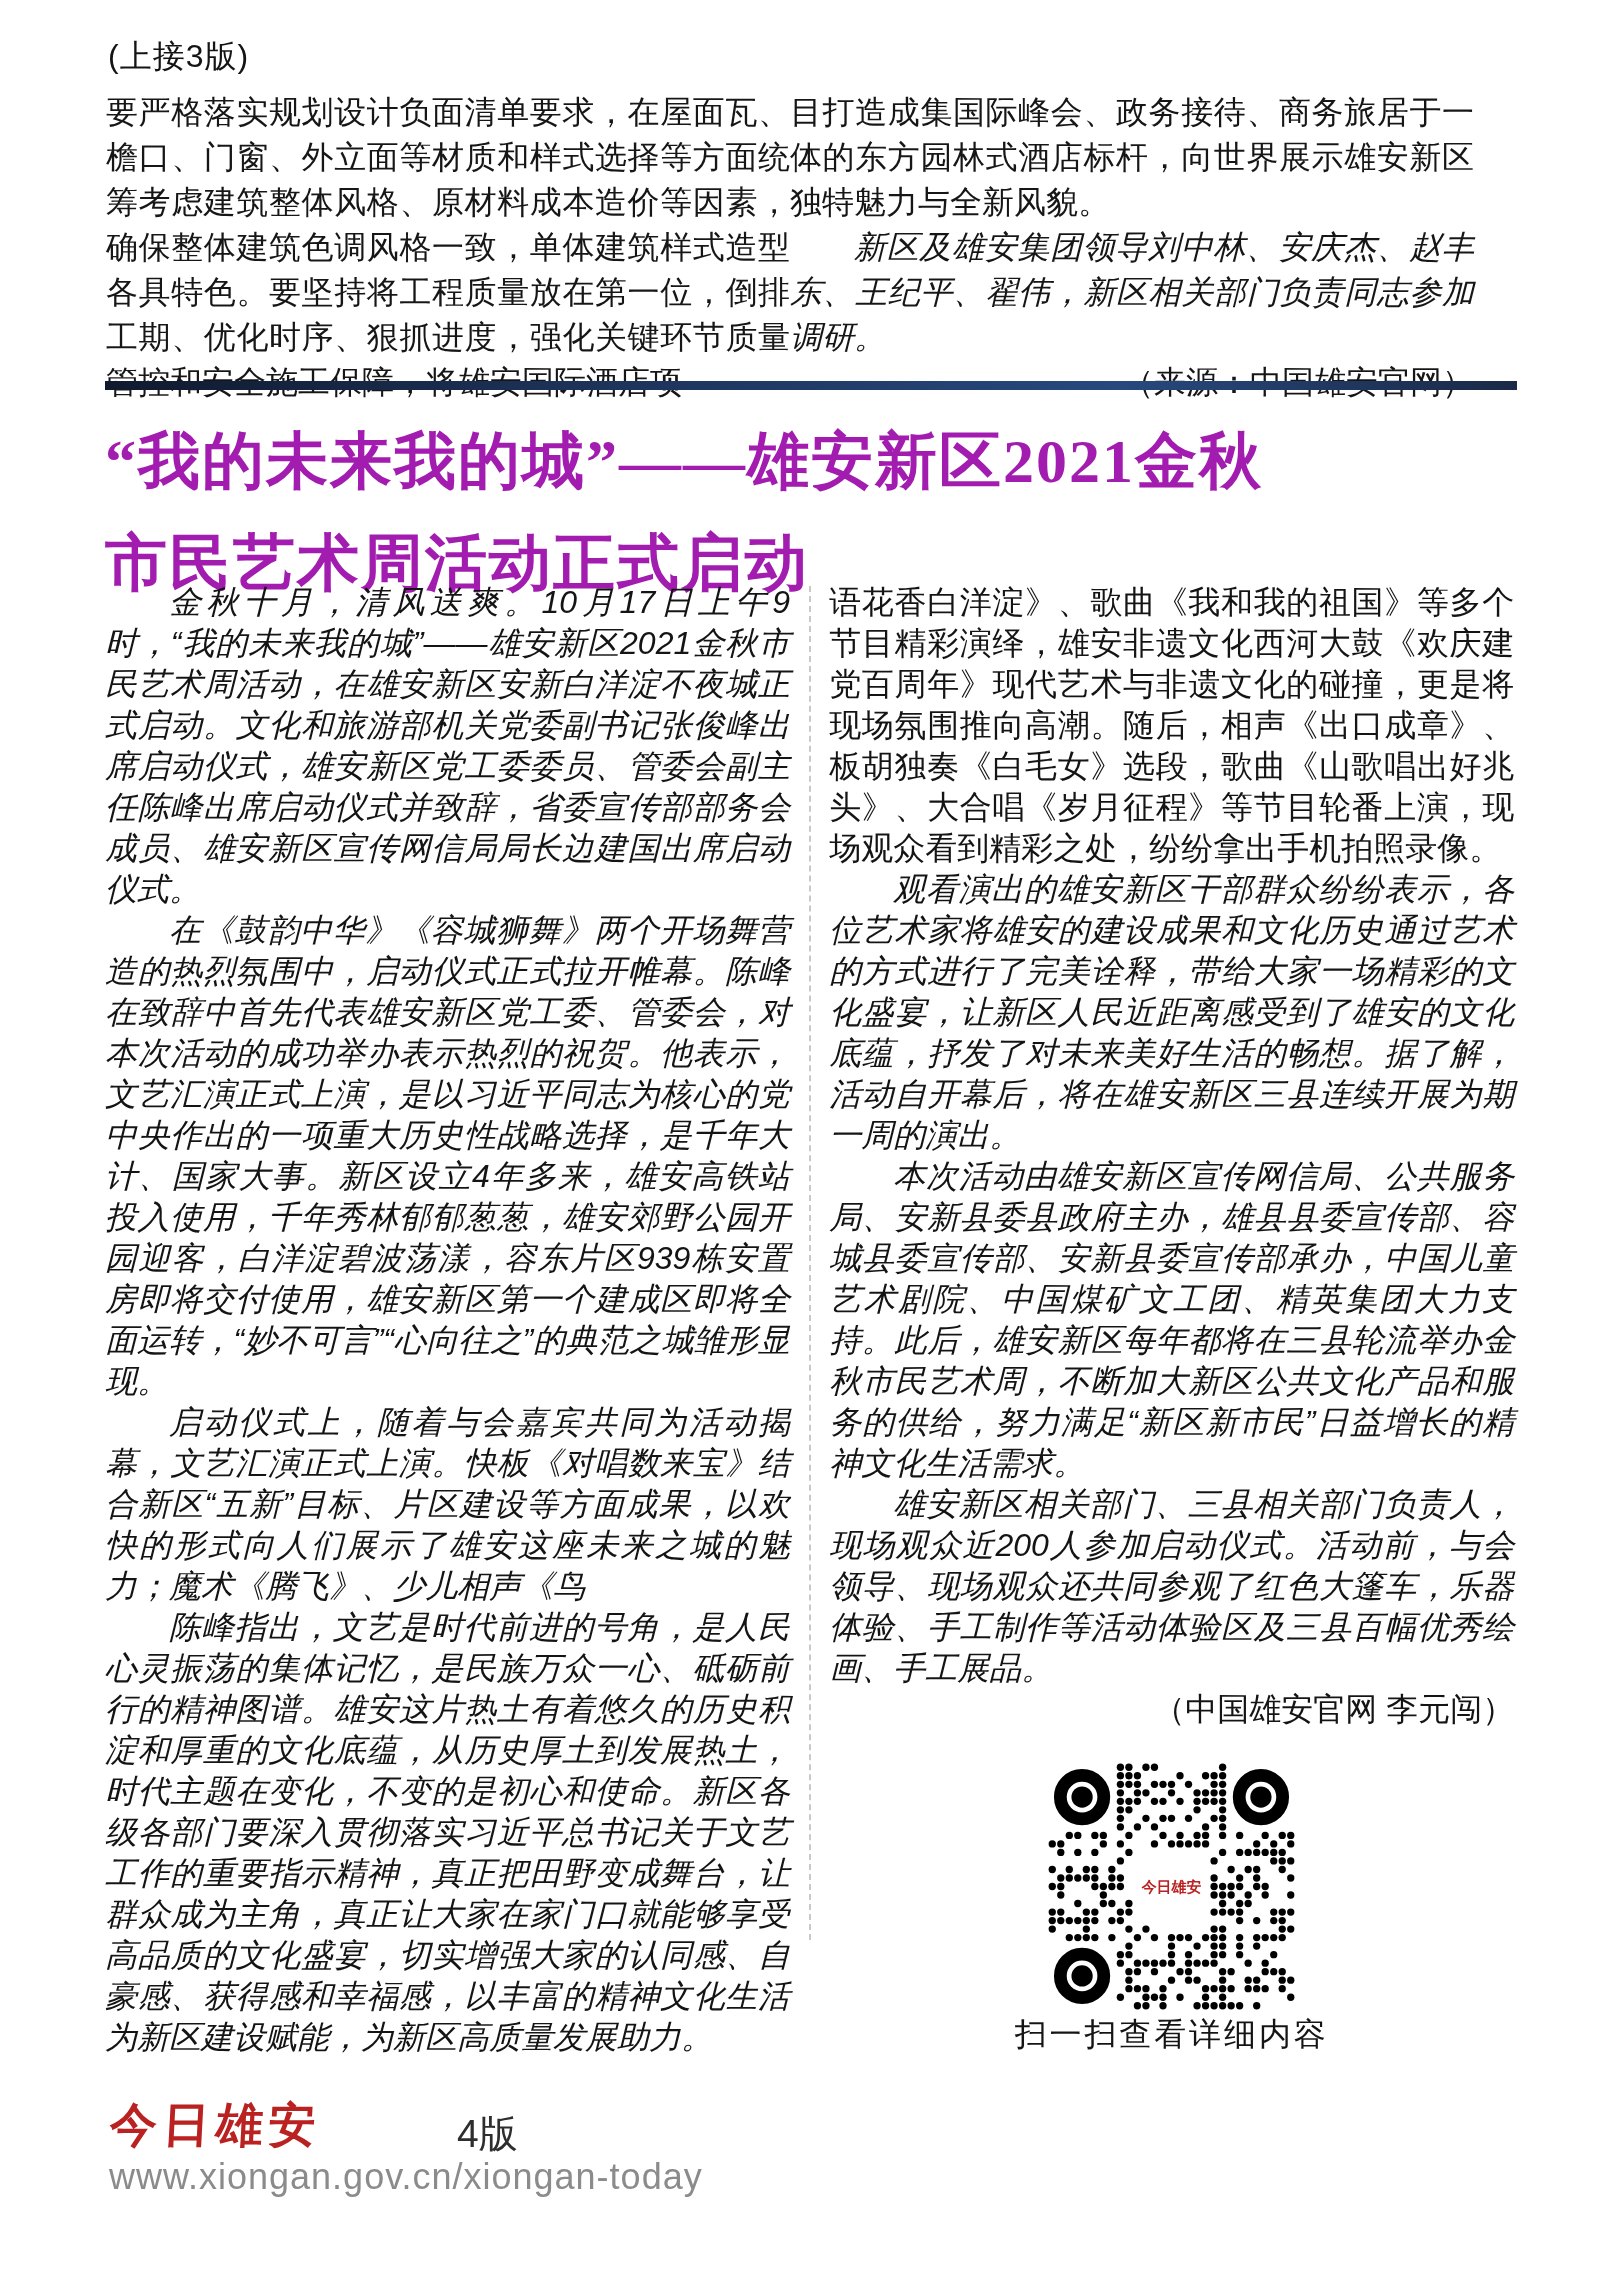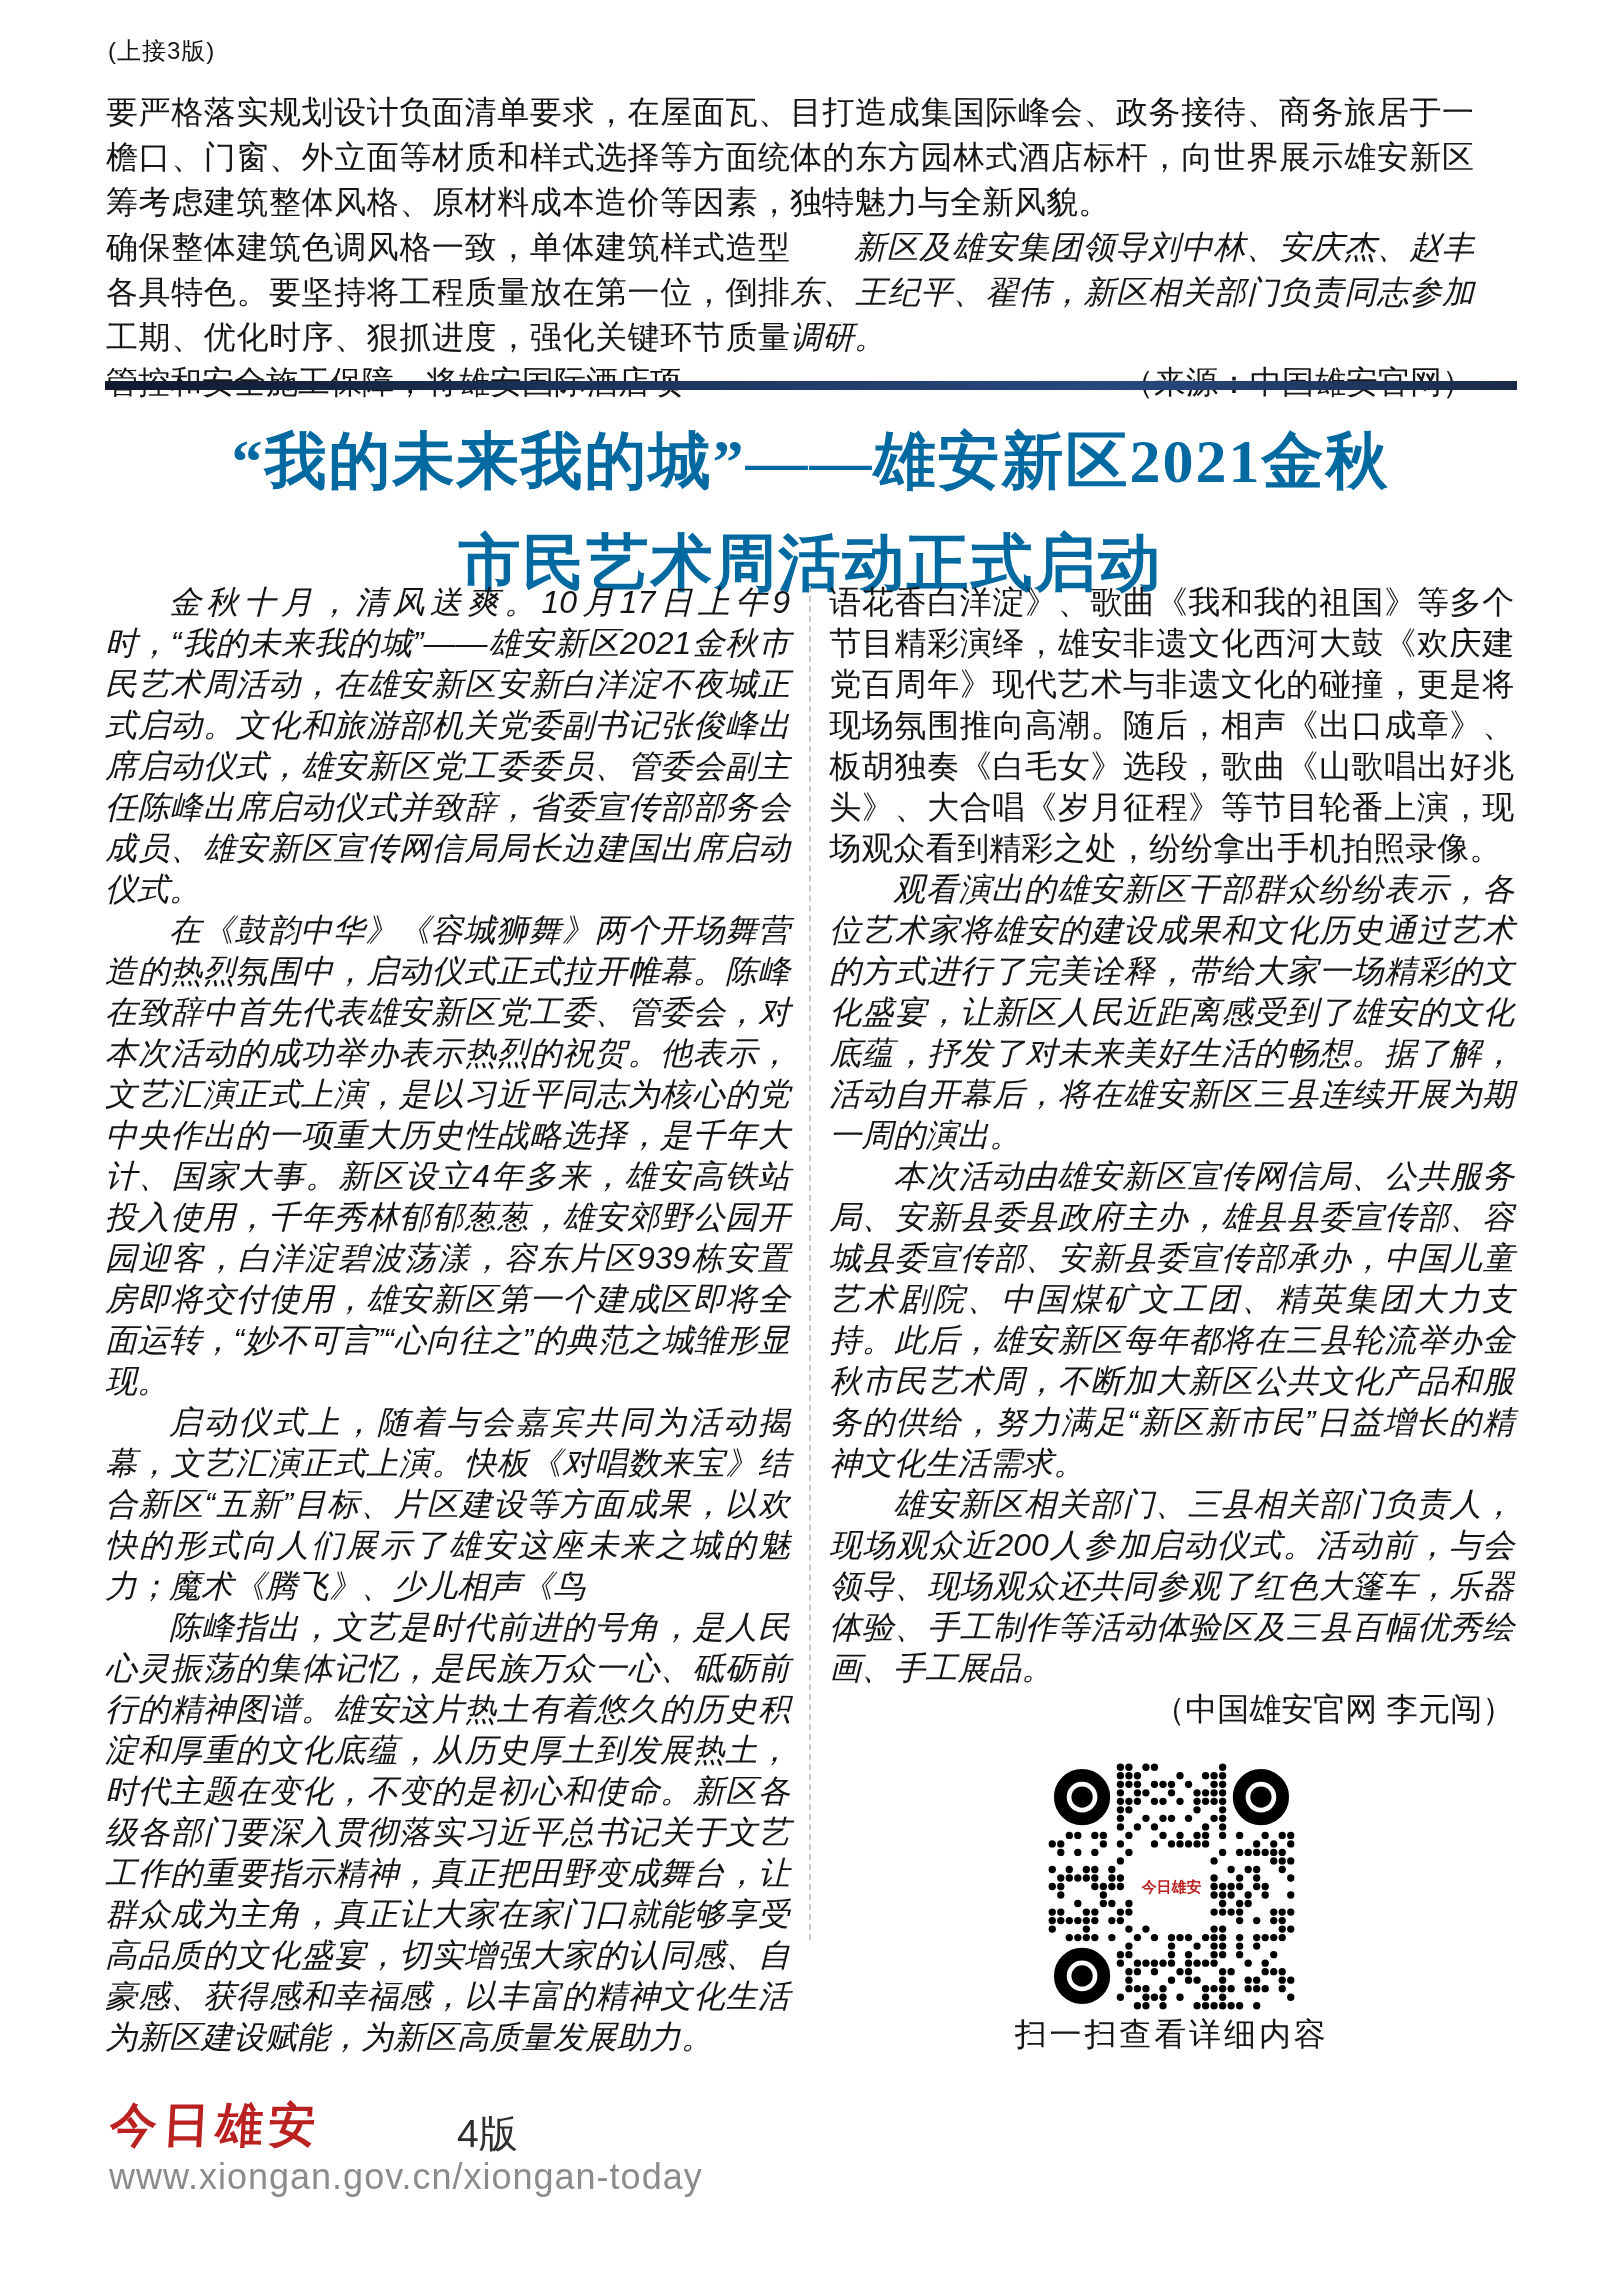--- a/index.html
+++ b/index.html
@@ -2,40 +2,40 @@
 <html><head>
 <meta charset="utf-8">
 <style>
   html,body{margin:0;padding:0;background:#e8e8e8;}
   .page{
     position:relative;width:1621px;height:2293px;margin:0 auto;background:#ffffff;
     font-family:"Liberation Sans","DejaVu Sans",sans-serif;color:#1a1a1a;overflow:hidden;
   }
   
   .continuation{
-    position:absolute;left:108px;top:35px;font-size:24px;color:#141414;letter-spacing:1px;
+    position:absolute;left:108px;top:35px;font-size:32px;color:#141414;letter-spacing:1px;
   }
   .top-section{
     position:absolute;left:106px;top:90px;width:1411px;display:flex;
   }
   .top-col{width:684px;}
   .top-col.right{}
   .top-section p{
     margin:0;font-size:32px;line-height:45px;text-align:justify;color:#161616;
   }
   .align-right{text-align:right !important;}
   
   .rule{
     position:absolute;left:105px;top:381px;width:1412px;height:8.8px;
     background:linear-gradient(90deg,#10192e 0%,#1b3055 30%,#27497e 72%,#1a2947 100%);
   }
   
   .headline{
-    position:absolute;left:105px;top:410px;width:1411px;margin:0;text-align:center;
-    font-family:"Liberation Serif","DejaVu Serif",serif;font-weight:700;color:#0369a1;
+    position:absolute;left:105px;top:410px;width:1411px;margin:0;text-align:left;
+    font-family:"Liberation Serif","DejaVu Serif",serif;font-weight:700;color:#a21caf;
     font-size:62px;line-height:102px;letter-spacing:2px;
   }
   .headline .hl{display:block;}
   
   .article{
     position:absolute;left:105px;top:582px;width:1411px;display:flex;align-items:stretch;
   }
   .art-col{width:685px;}
   .vdiv{
     width:0;border-left:2px dashed #c9c9c9;margin:3.9px 18.6px 118px 18.6px;

